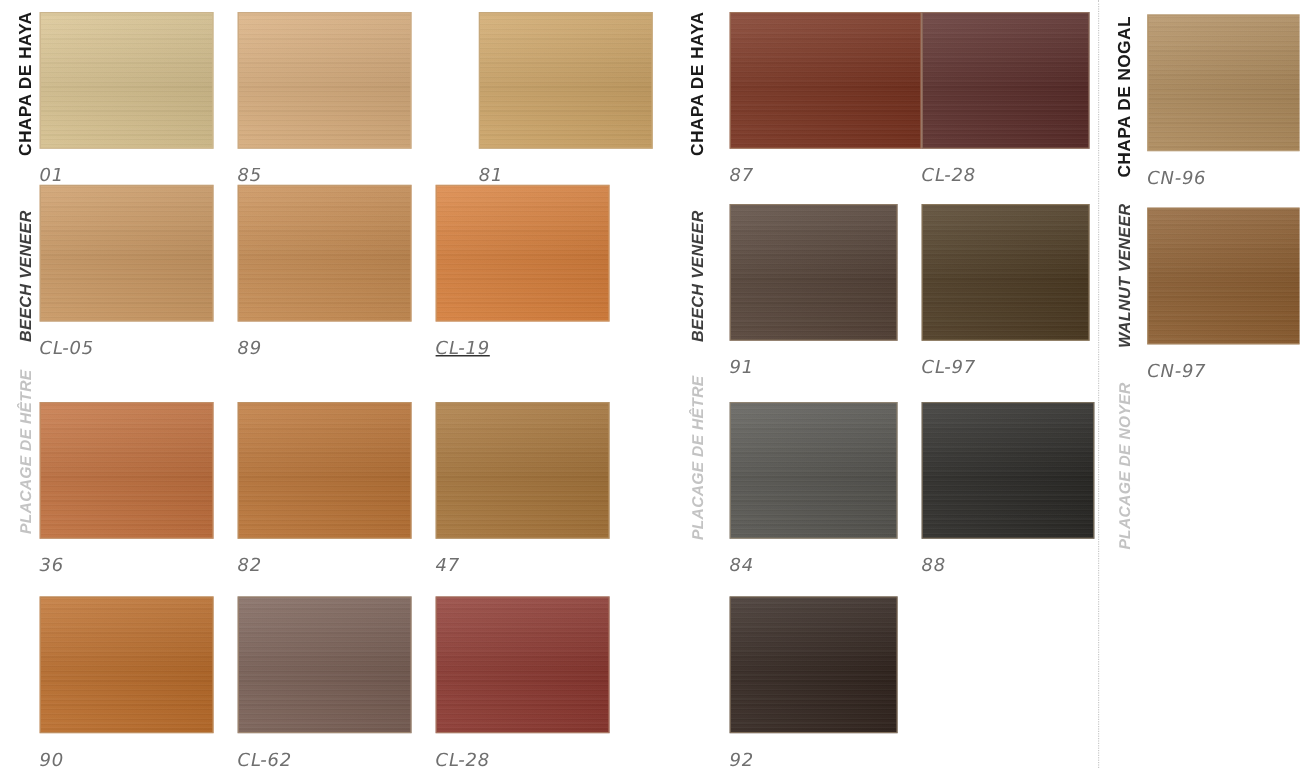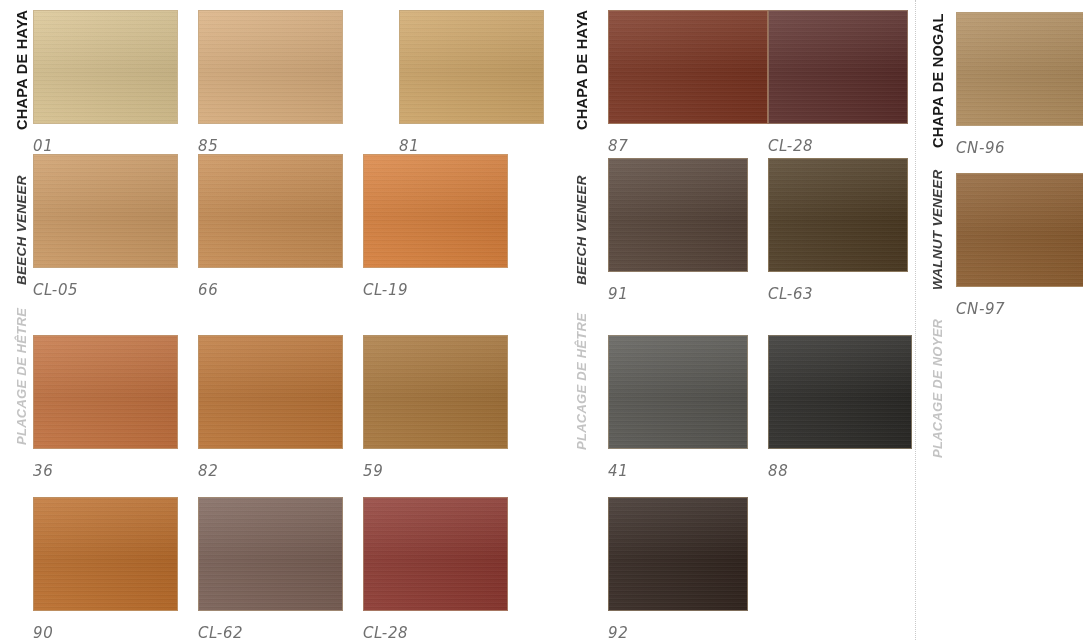--- a/index.html
+++ b/index.html
@@ -116,39 +116,39 @@
           <div class="caption">81</div>
         </div>
       </div>
       <div class="row" style="top: 154px;">
         <div class="cell" style="left: 33px; width: 145px;">
           <div class="swatch" style="background-color: rgb(204, 154, 100);"></div>
           <div class="caption">CL-05</div>
         </div>
         <div class="cell" style="left: 198px; width: 145px;">
           <div class="swatch" style="background-color: rgb(200, 141, 83);"></div>
-          <div class="caption">66</div>
-        </div>
-        <div class="cell" style="left: 363px; width: 145px;">
+          <div class="caption">89</div>
+        </div>
+        <div class="cell" style="left: 363px; width: 145px; text-decoration: underline;">
           <div class="swatch" style="background-color: rgb(217, 128, 60);"></div>
           <div class="caption">CL-19</div>
         </div>
       </div>
       <div class="row" style="top: 335px;">
         <div class="cell" style="left: 33px; width: 145px;">
           <div class="swatch" style="background-color: rgb(195, 113, 62);"></div>
           <div class="caption">36</div>
         </div>
         <div class="cell" style="left: 198px; width: 145px;">
           <div class="swatch" style="background-color: rgb(188, 117, 55);"></div>
           <div class="caption">82</div>
         </div>
         <div class="cell" style="left: 363px; width: 145px;">
           <div class="swatch" style="background-color: rgb(168, 118, 59);"></div>
-          <div class="caption">59</div>
+          <div class="caption">47</div>
         </div>
       </div>
       <div class="row" style="top: 497px;">
         <div class="cell" style="left: 33px; width: 145px;">
           <div class="swatch" style="background-color: rgb(189, 110, 43);"></div>
           <div class="caption">90</div>
         </div>
         <div class="cell" style="left: 198px; width: 145px;">
           <div class="swatch" style="background-color: rgb(122, 96, 86);"></div>
           <div class="caption">CL-62</div>
@@ -168,34 +168,34 @@
       <div class="row" style="top: 10px;">
         <div class="cell" style="left: 48px; width: 160px;">
           <div class="swatch" style="background-color: rgb(122, 51, 32);"></div>
           <div class="caption">87</div>
         </div>
         <div class="cell" style="left: 208px; width: 140px;">
           <div class="swatch" style="background-color: rgb(91, 45, 42);"></div>
           <div class="caption">CL-28</div>
         </div>
       </div>
-      <div class="row" style="top: 158px;">
+      <div class="row" style="top: 170px;">
         <div class="cell" style="left: 48px; width: 140px;">
           <div class="swatch" style="background-color: rgb(85, 67, 56);"></div>
           <div class="caption">91</div>
         </div>
         <div class="cell" style="left: 208px; width: 140px;">
           <div class="swatch" style="background-color: rgb(77, 59, 35);"></div>
-          <div class="caption">CL-63</div>
+          <div class="caption">CL-97</div>
         </div>
       </div>
       <div class="row" style="top: 335px;">
         <div class="cell" style="left: 48px; width: 140px;">
           <div class="swatch" style="background-color: rgb(87, 86, 81);"></div>
-          <div class="caption">41</div>
+          <div class="caption">84</div>
         </div>
         <div class="cell" style="left: 208px; width: 144px;">
           <div class="swatch" style="background-color: rgb(43, 42, 39);"></div>
           <div class="caption">88</div>
         </div>
       </div>
       <div class="row" style="top: 497px;">
         <div class="cell" style="left: 48px; width: 140px;">
           <div class="swatch" style="background-color: rgb(51, 38, 32);"></div>
           <div class="caption">92</div>

